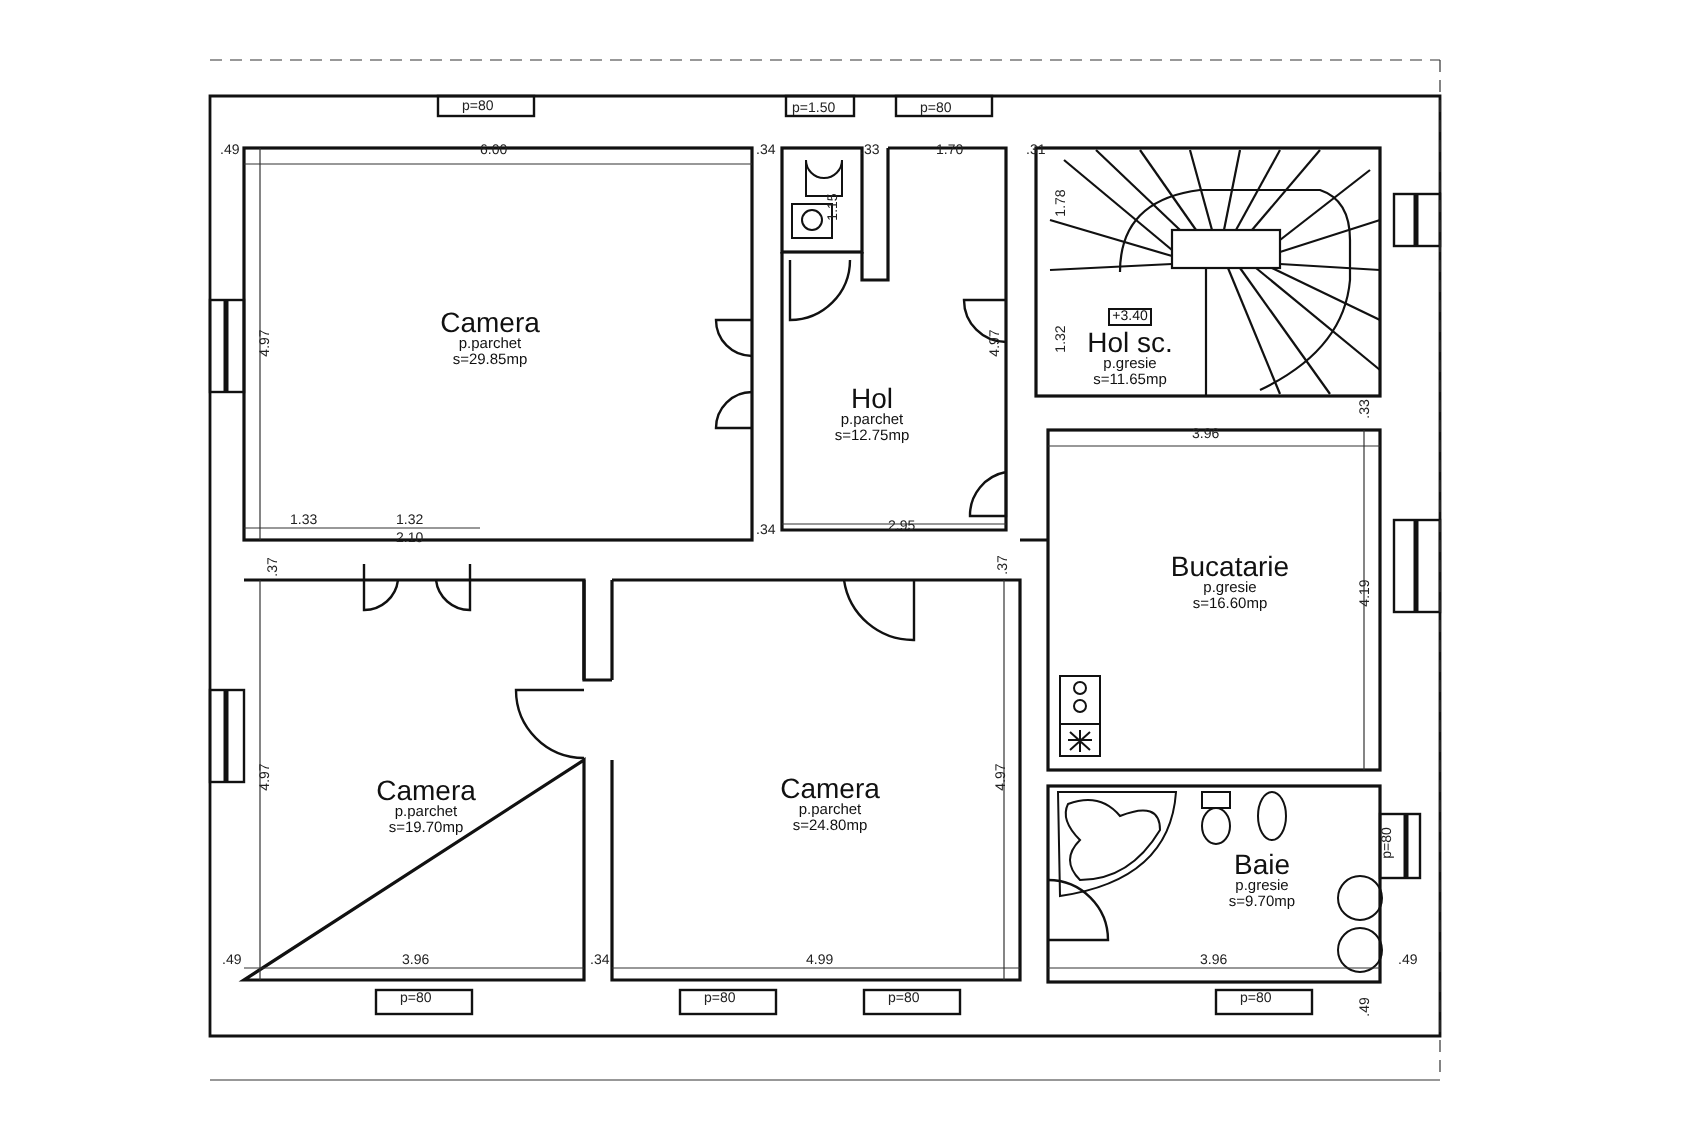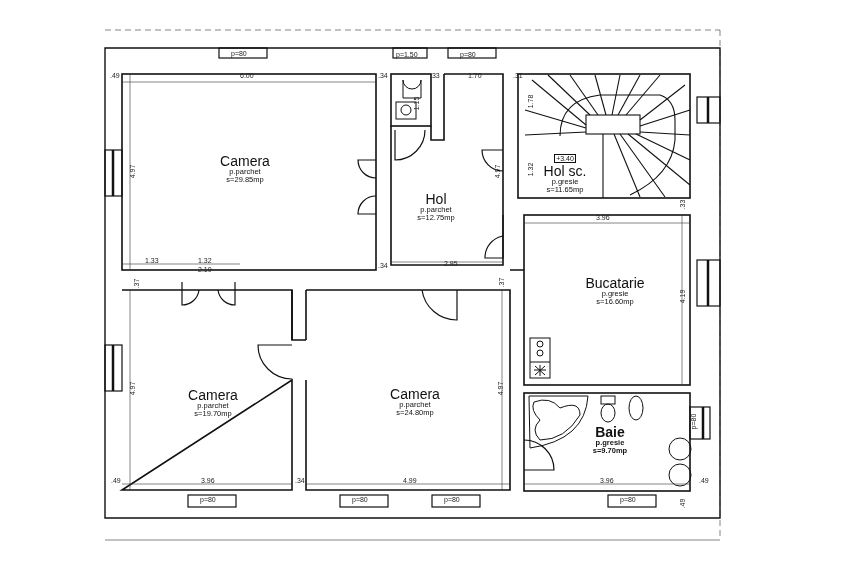--- a/index.html
+++ b/index.html
@@ -159,21 +159,21 @@
 <div class="lbl" style="left:173px;top:388px;width:80px;">
   <div class="room-name">Camera</div>
   <div class="room-sub">p.parchet</div>
   <div class="room-sub">s=19.70mp</div>
 </div>
 <div class="lbl" style="left:375px;top:387px;width:80px;">
   <div class="room-name">Camera</div>
   <div class="room-sub">p.parchet</div>
   <div class="room-sub">s=24.80mp</div>
 </div>
-<div class="lbl" style="left:580px;top:425px;width:60px;font-weight:bold;">
+<div class="lbl" style="left:601px;top:425px;width:60px;">
   <div class="room-name">Baie</div>
   <div class="room-sub">p.gresie</div>
   <div class="room-sub">s=9.70mp</div>
 </div>
 
 <span class="dim" style="left:110px;top:72px;">.49</span>
 <span class="dim" style="left:240px;top:72px;">6.00</span>
 <span class="dim" style="left:378px;top:72px;">.34</span>
 <span class="dim" style="left:430px;top:72px;">.33</span>
 <span class="dim" style="left:468px;top:72px;">1.70</span>

